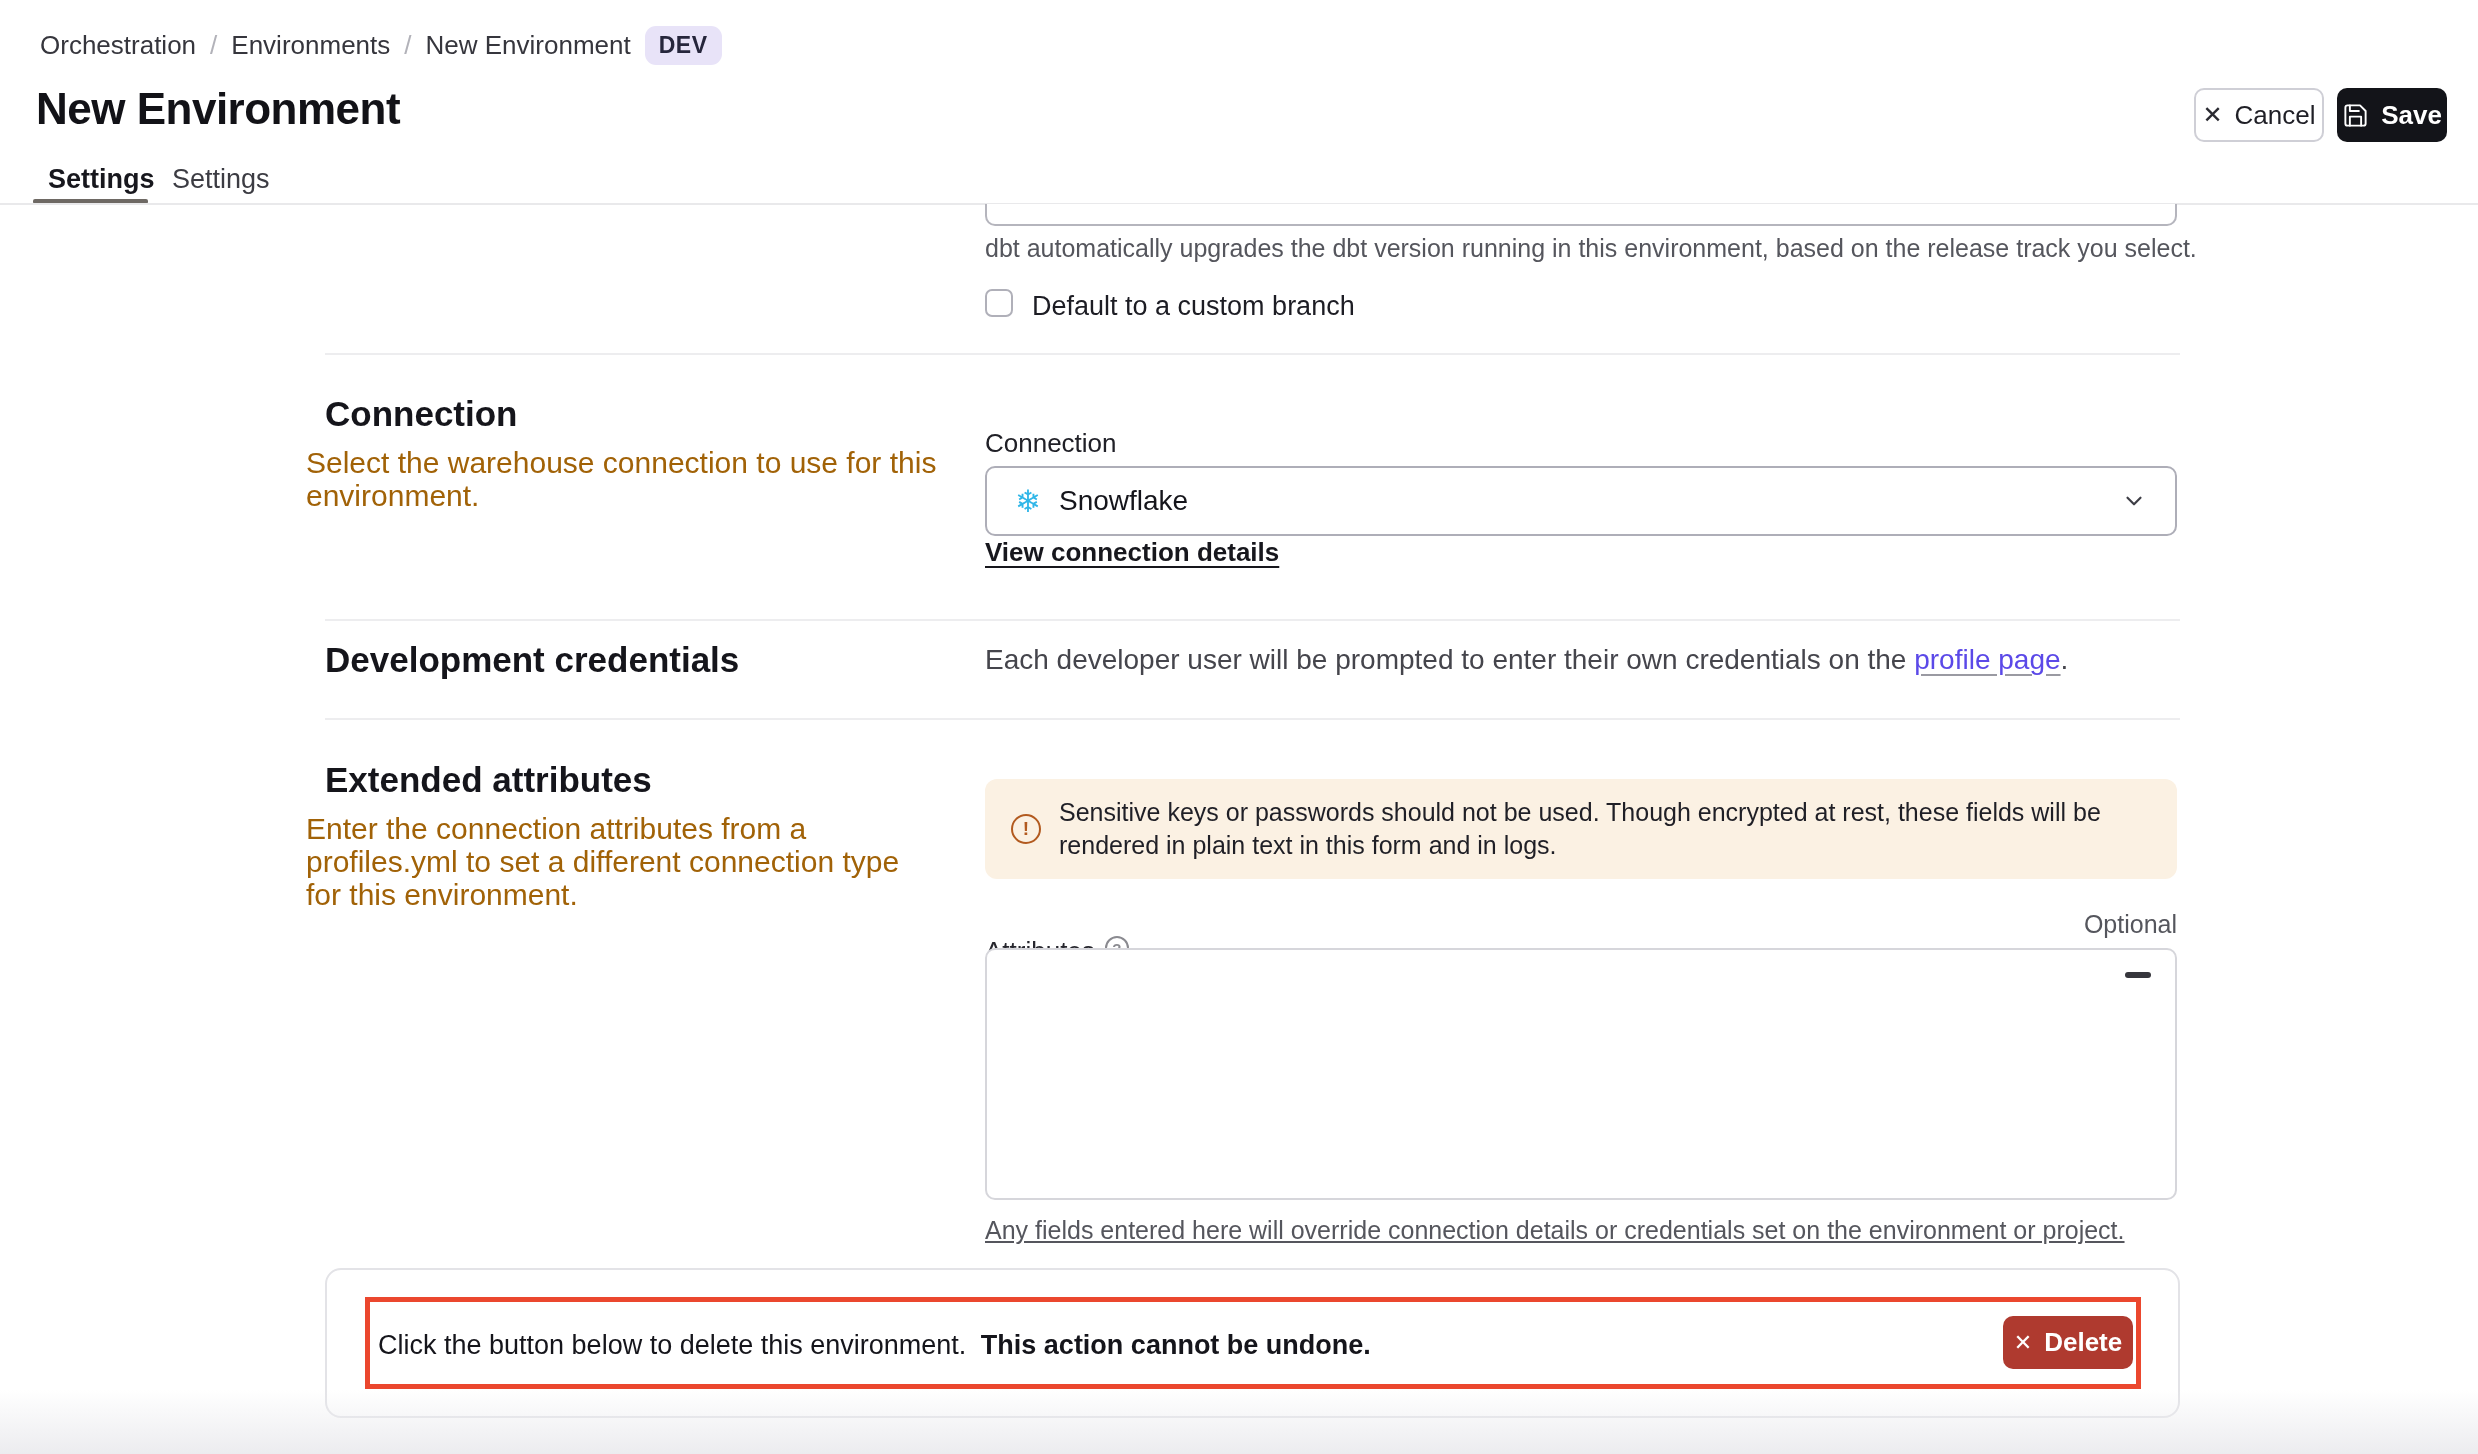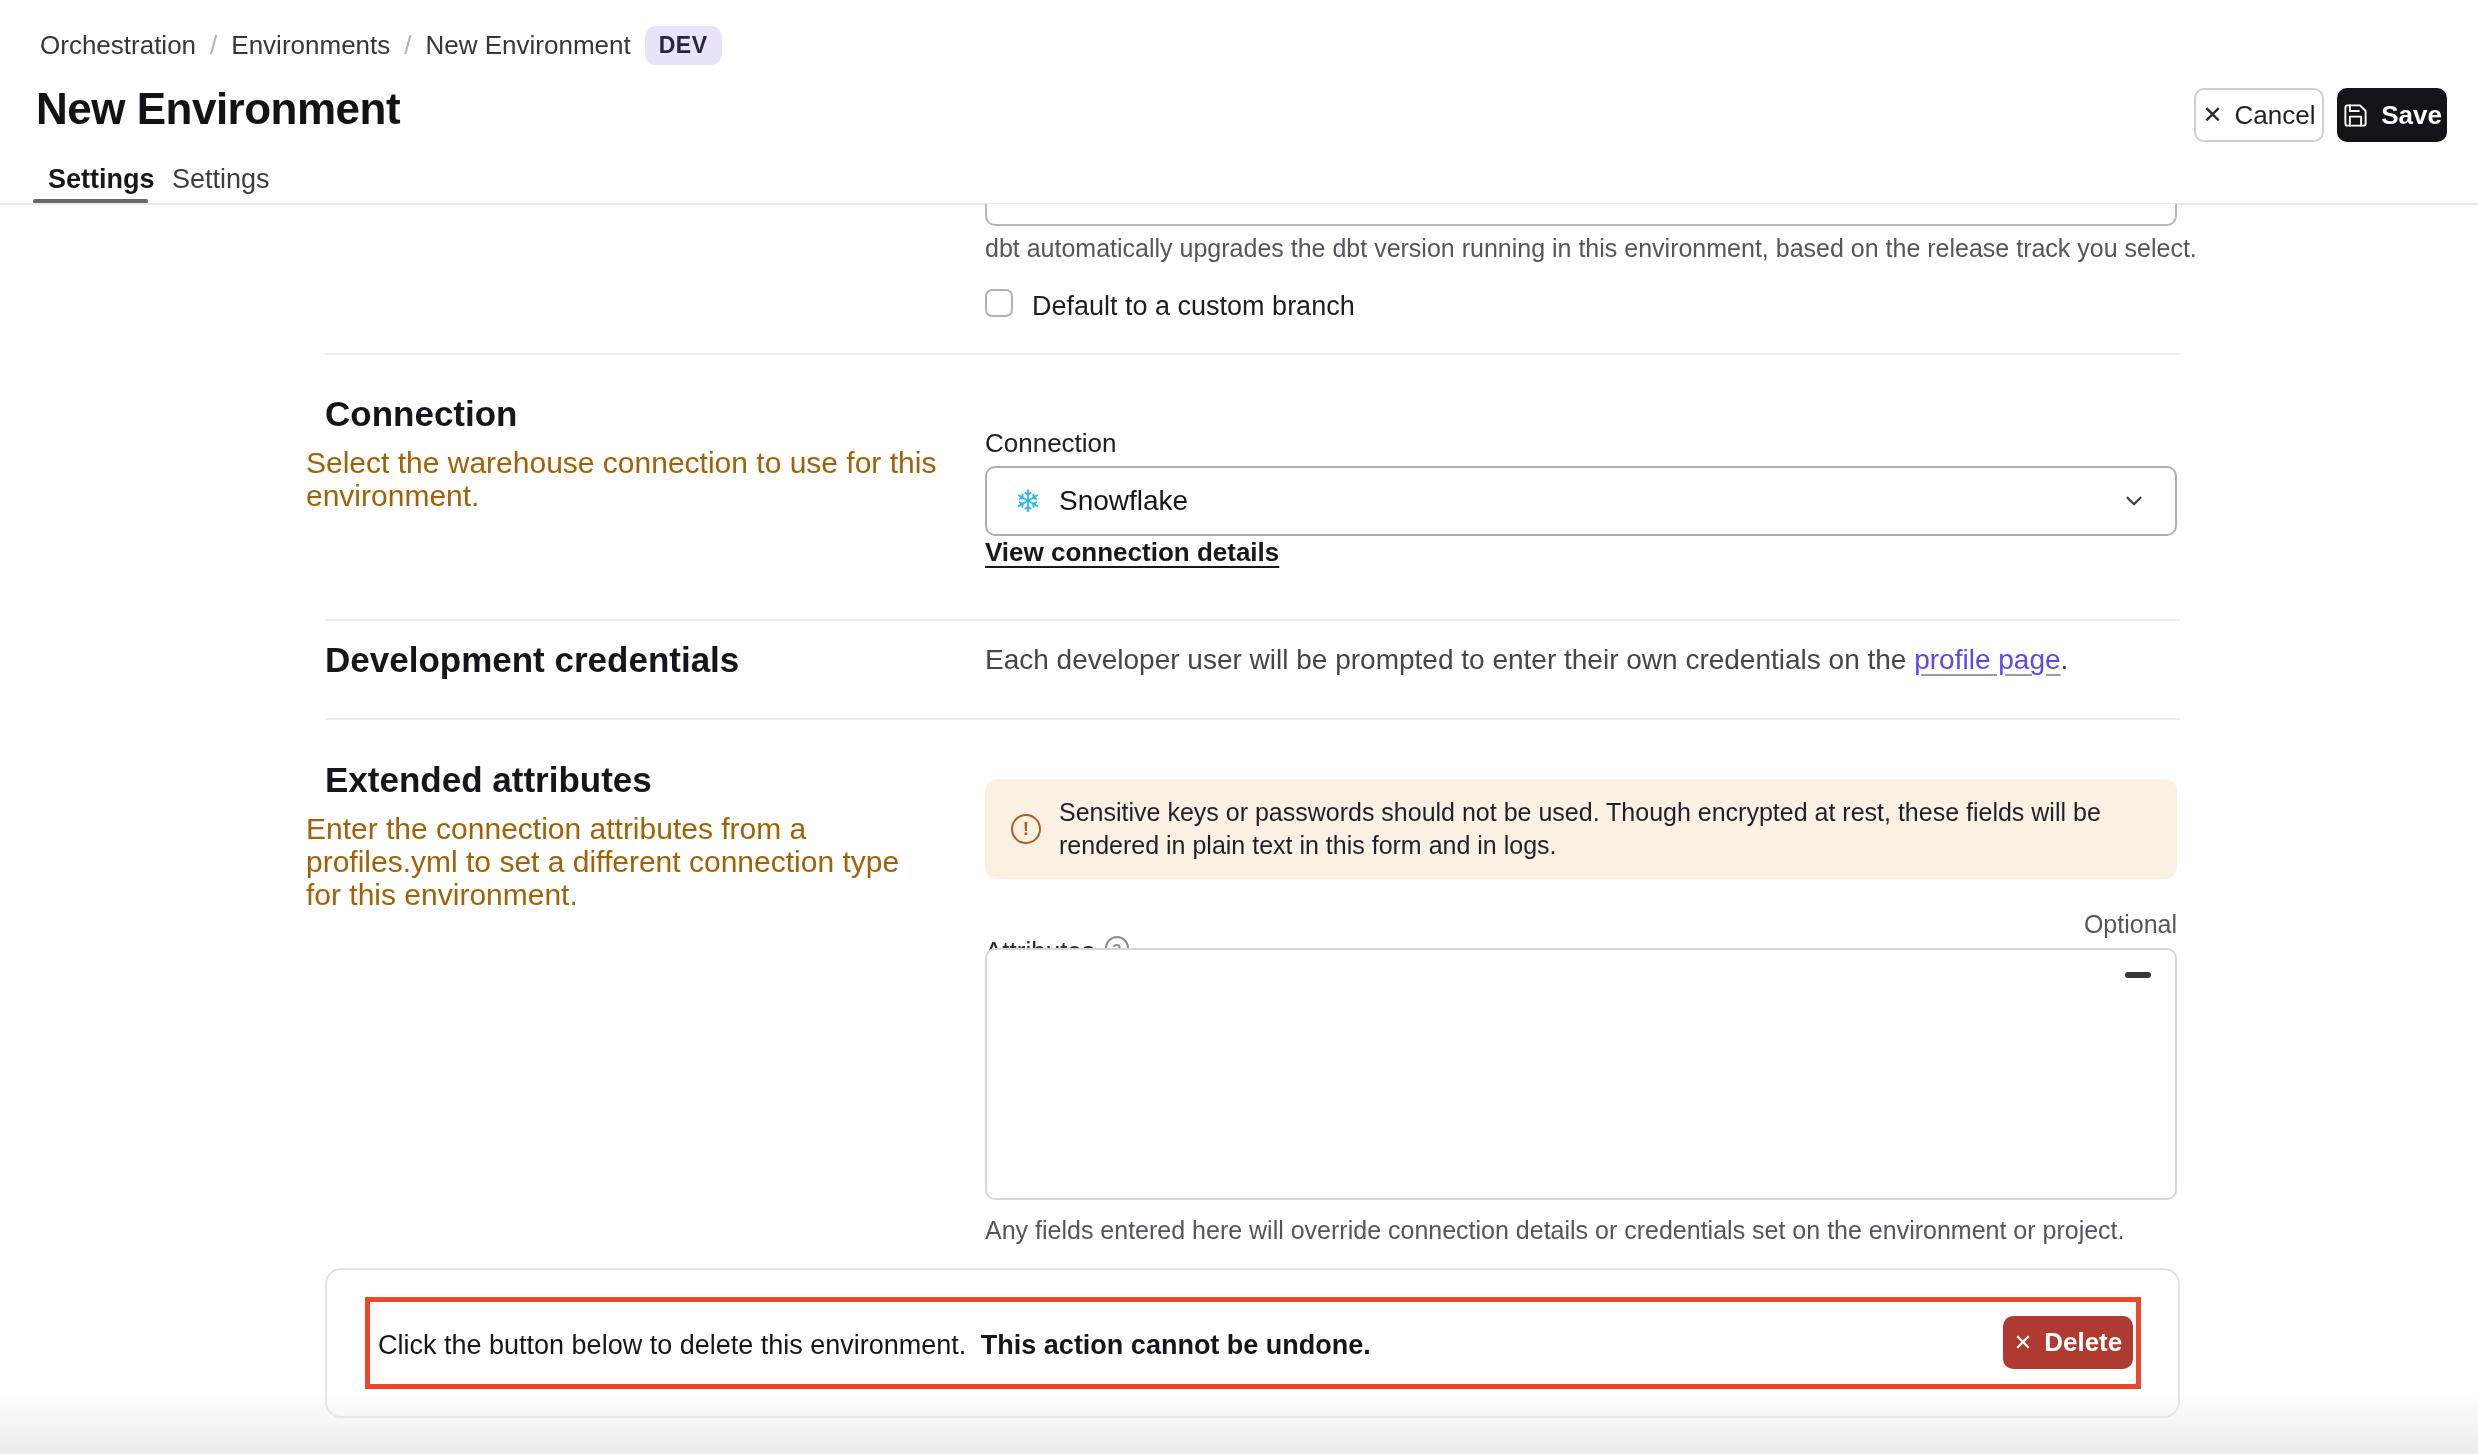--- a/index.html
+++ b/index.html
@@ -158,21 +158,21 @@
 
   <div class="attributes-label">
     <span>Attributes</span>
     <span class="help-circle">?</span>
   </div>
   <div class="optional-label">Optional</div>
 
   <textarea class="attributes-textarea" style=""></textarea>
   <div class="textarea-dash"></div>
 
-  <div class="helper-text" style="left:985px; top:1216px;">Any fields entered here will override connection details or credentials set on the environment or project.</div>
+  <div class="helper-text" style="left:985px; top:1216px;text-decoration:underline;">Any fields entered here will override connection details or credentials set on the environment or project.</div>
 
   <div class="danger-card"></div>
   <div class="annotation-rect"></div>
   <div class="danger-text">
     <span>Click the button below to delete this environment. </span><b>This action cannot be undone.</b>
   </div>
   <div class="btn-delete">
     <span class="x-glyph">✕</span>
     <span>Delete</span>
   </div>

